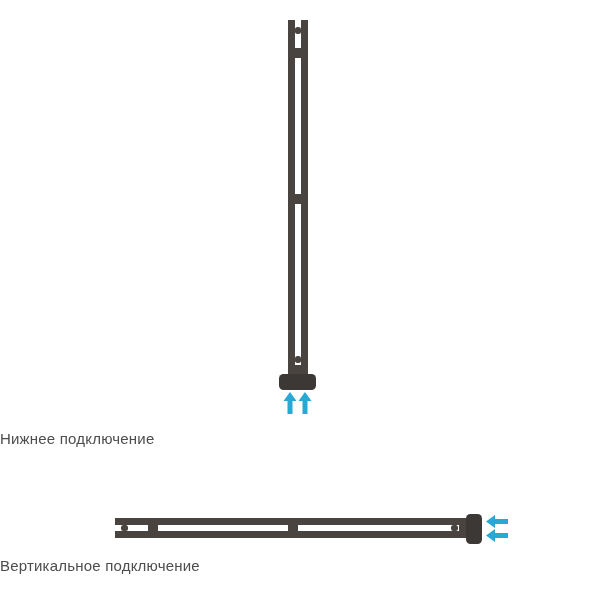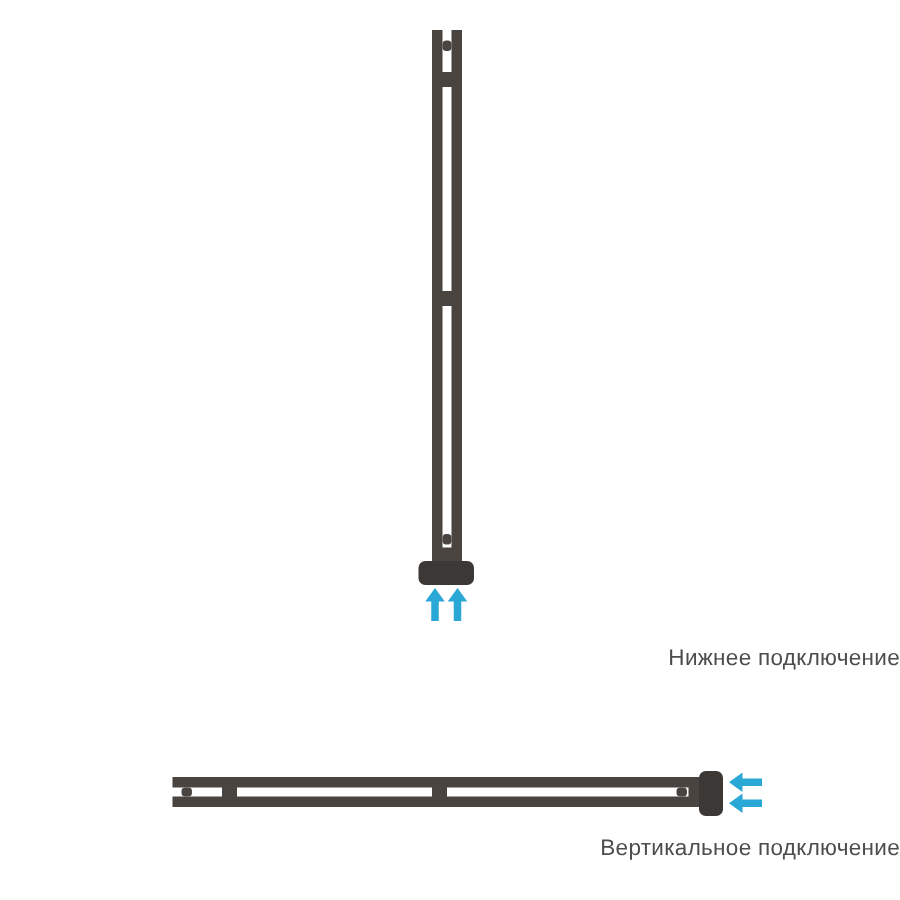--- a/index.html
+++ b/index.html
@@ -19,21 +19,21 @@
     position: absolute;
     left: 0;
     top: 0;
     width: 600px;
     height: 600px;
   }
   .caption {
     position: absolute;
     left: 0;
     width: 600px;
-    text-align: right;
+    text-align: left;
     color: #4d4d4d;
     font-size: 15px;
     line-height: 18px;
     letter-spacing: 0.2px;
   }
   .caption-bottom { top: 430px; }
   .caption-vertical { top: 557px; }
 </style>
 </head>
 <body>

